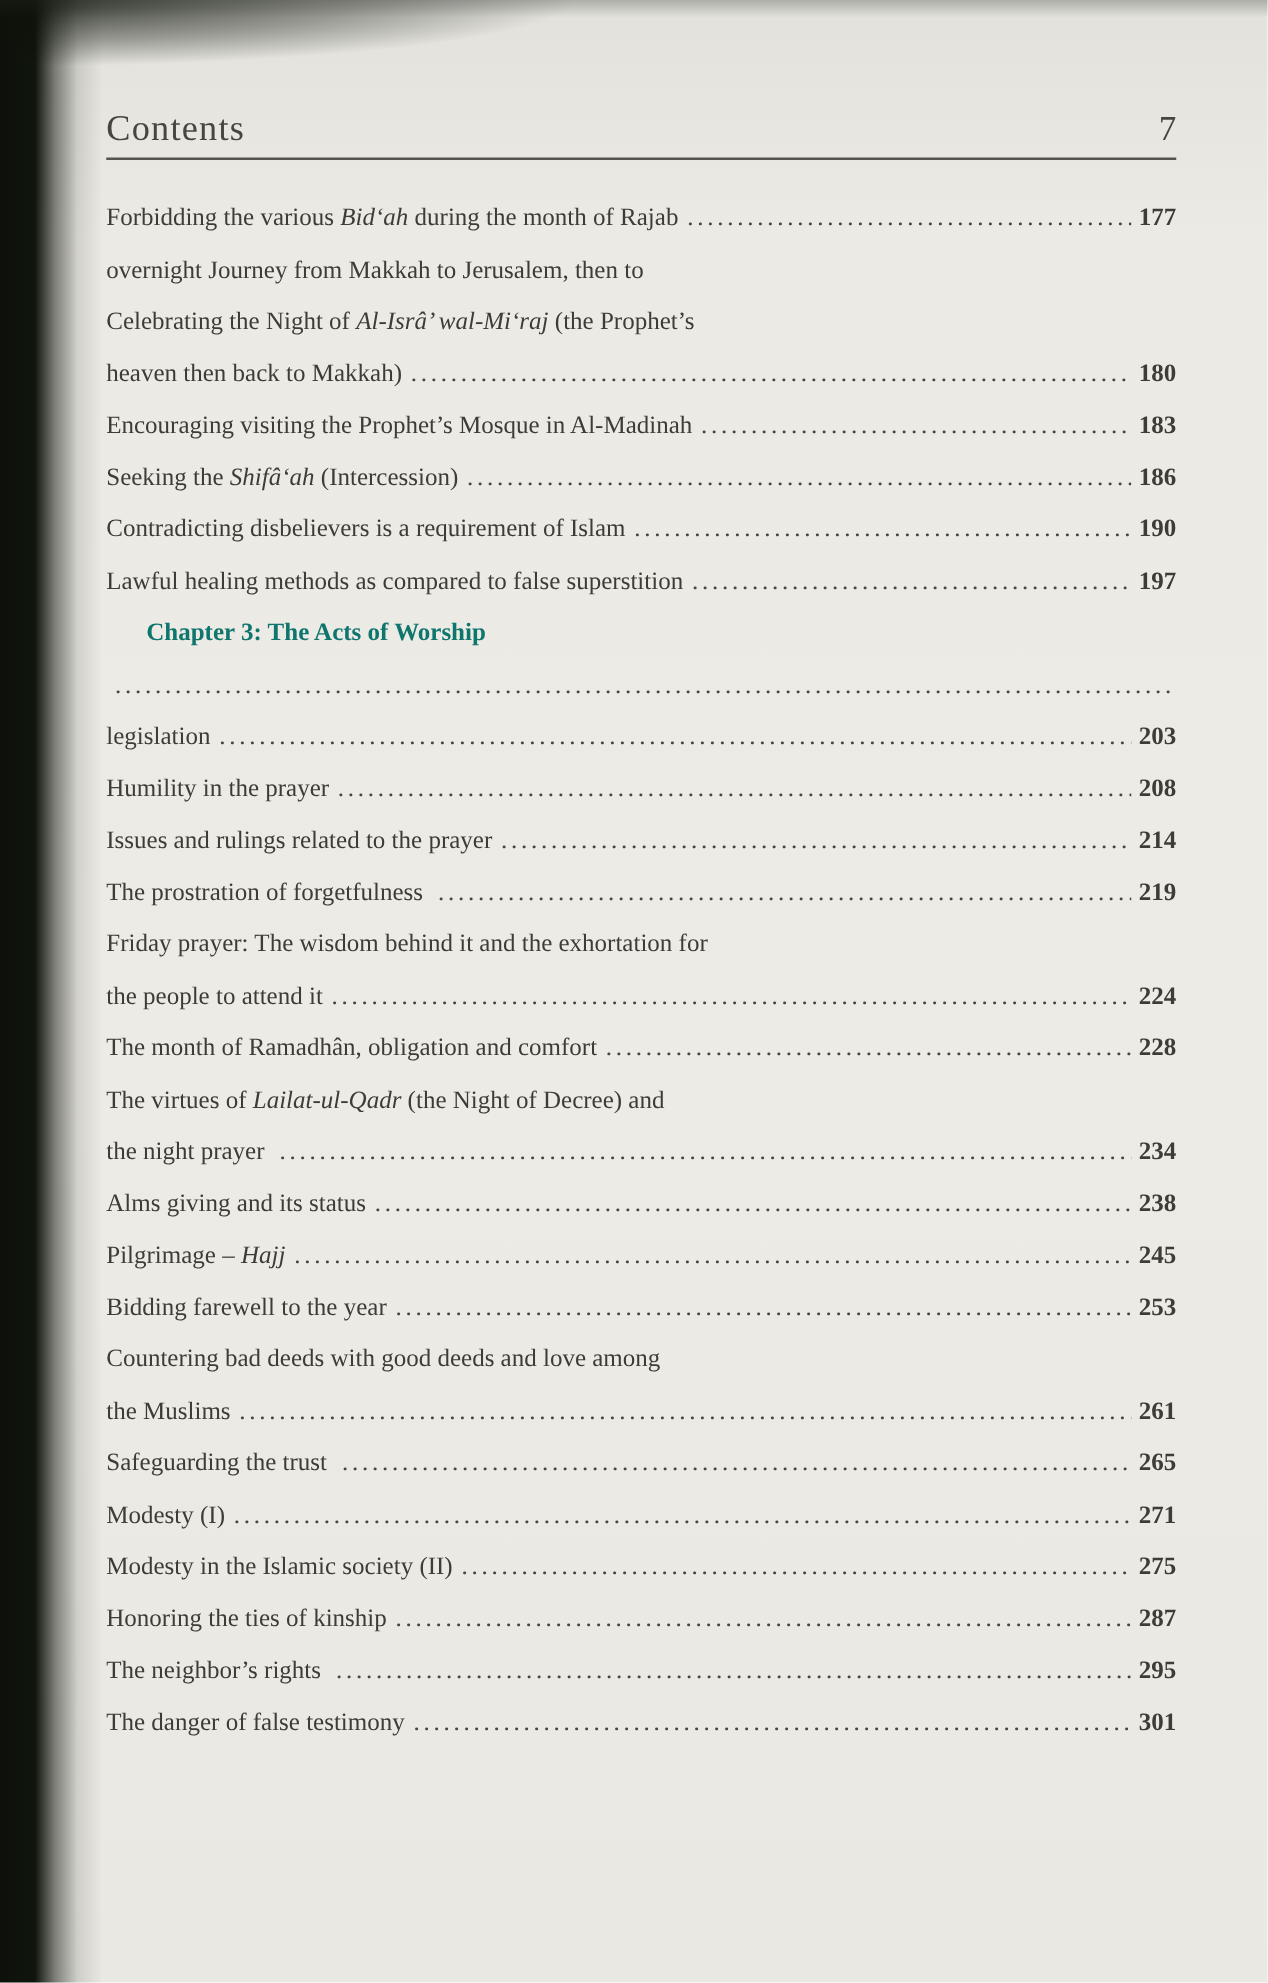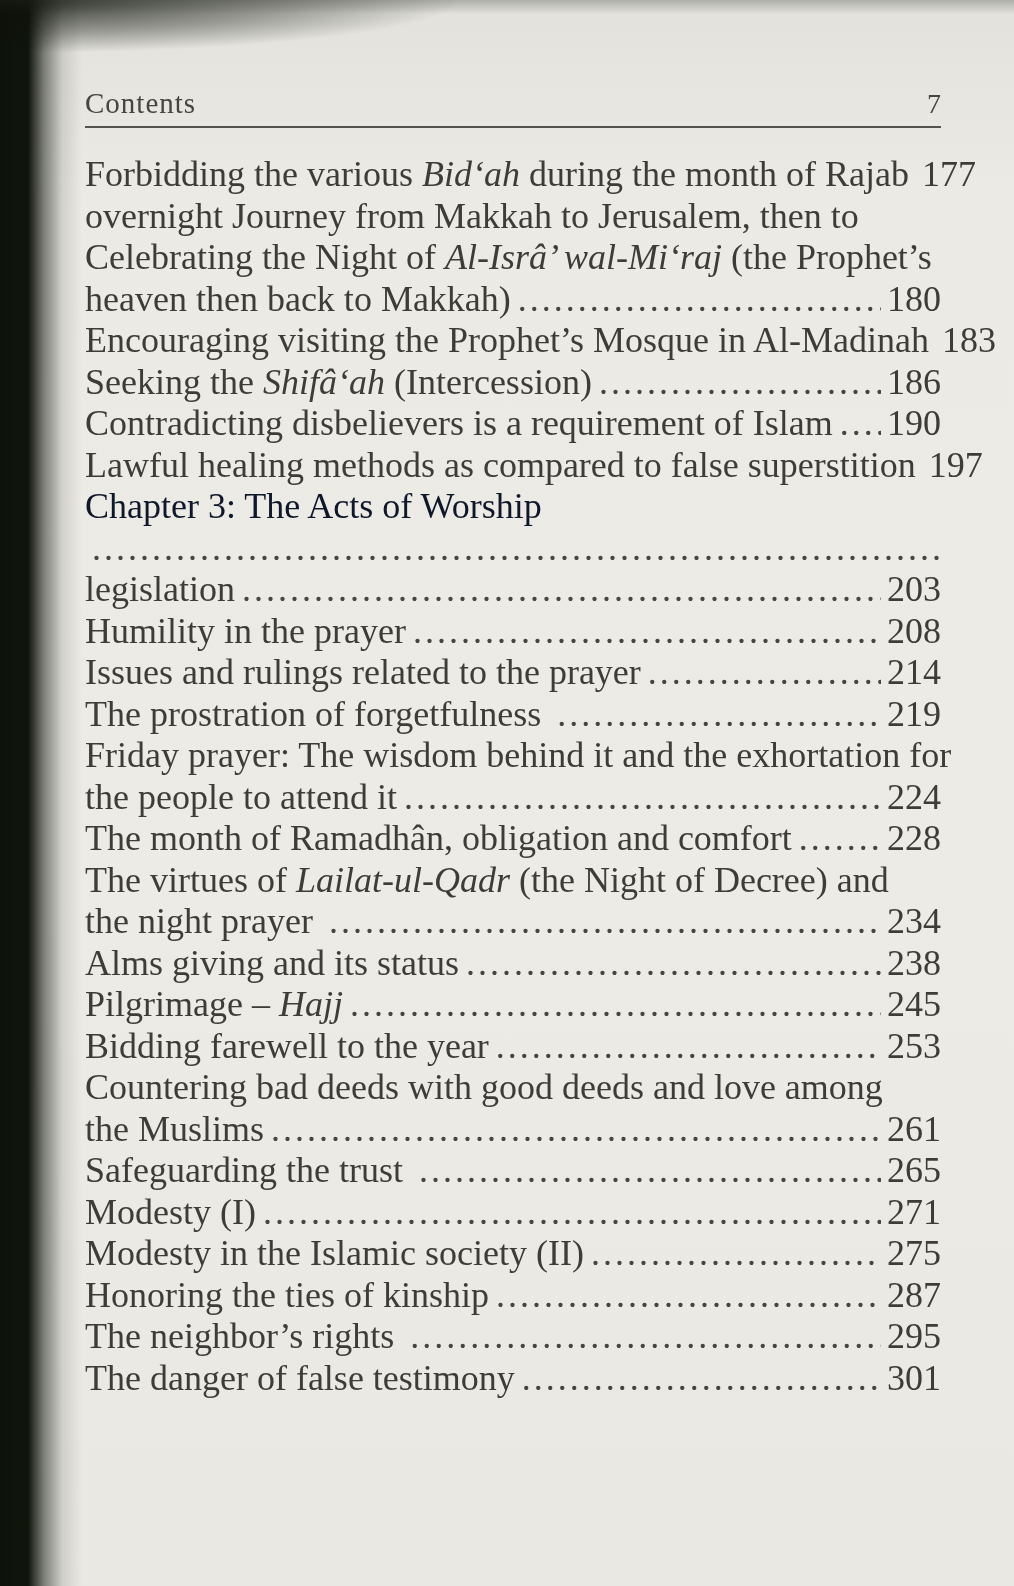--- a/index.html
+++ b/index.html
@@ -71,54 +71,56 @@
   .header .pagenum {
     font-size: 28px;
   }
   .rule {
     margin-top: 5px;
     height: 2px;
     background: #55534b;
   }
   .toc {
     margin-top: 26px;
-    font-size: 36px;
+    font-size: 20px;
   }
   .line {
     display: flex;
     align-items: baseline;
     line-height: 41.5px;
     white-space: nowrap;
   }
   .line .txt {
     flex: 0 0 auto;
     white-space: pre;
   }
   .line.bold .txt {
-    font-weight: 400;
-    color: #0f172a;
+    font-weight: 700;
+    color: #0f766e;
+    margin-left: 32px;
   }
   .it {
     font-style: italic;
   }
   .dots {
     flex: 1 1 auto;
     overflow: hidden;
     white-space: nowrap;
     margin: 0 2px 0 7px;
     color: #46453e;
     letter-spacing: 3px;
   }
   .dots::after {
     content: "......................................................................................................................................................";
   }
   .pg {
     flex: 0 0 auto;
     text-align: right;
     padding-left: 4px;
+    font-weight: bold;
   }
 </style>
 </head>
 <body>
 
 <div class="page">
   <div class="content">
     <div class="header">
       <span class="title">Contents</span>
       <span class="pagenum">7</span>

